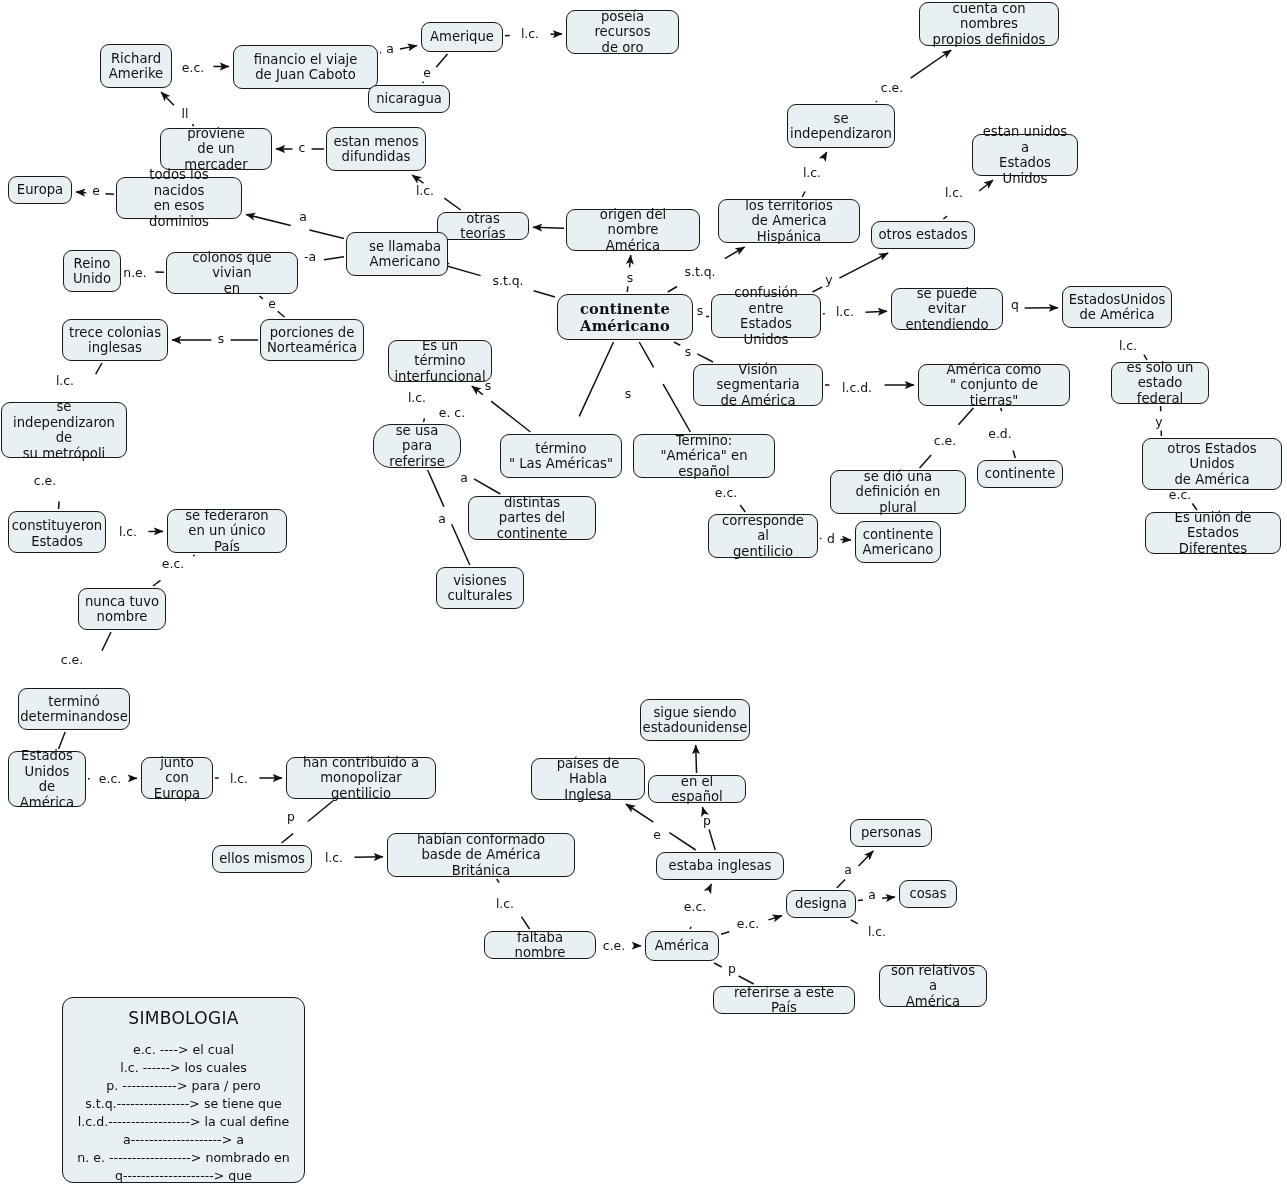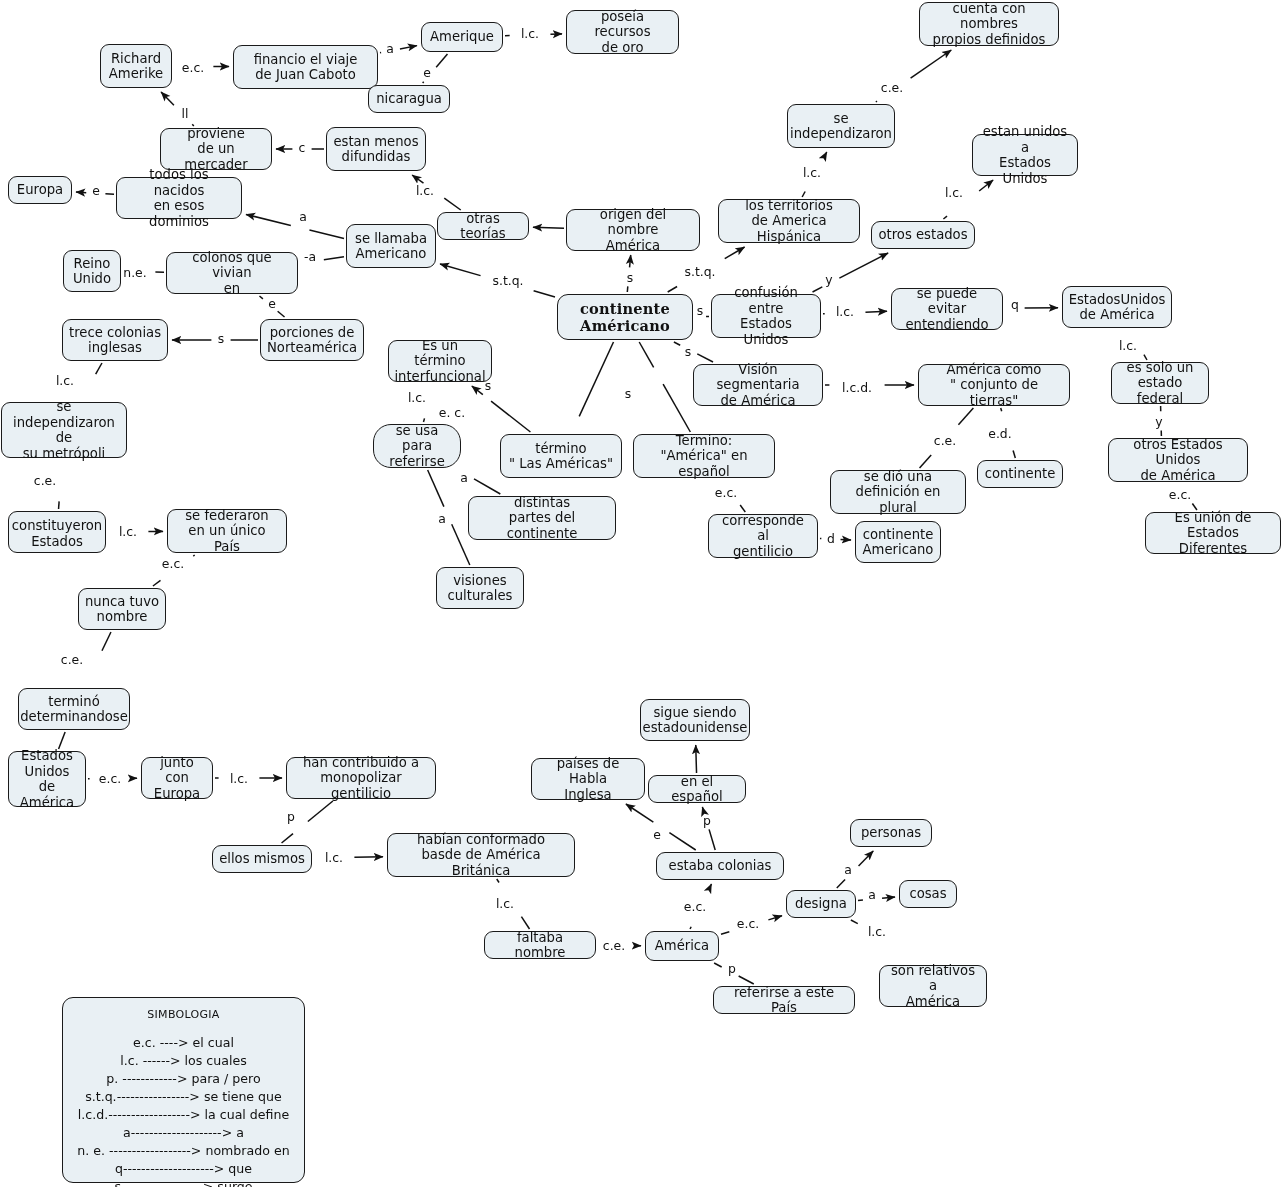--- a/index.html
+++ b/index.html
@@ -61,21 +61,21 @@
     position:absolute;
     box-sizing:border-box;
     background:#e9f0f4;
     border:1.4px solid #1a1a1a;
     border-radius:11px;
     z-index:2;
     padding:10px 8px 8px 8px;
   }
   .legend-title{
     text-align:center;
-    font-size:11px;
+    font-size:17px;
     color:#111;
     margin-bottom:14px;
     letter-spacing:0.3px;
   }
   .legend-rows{
     display:flex;
     flex-direction:column;
     align-items:center;
     gap:2px;
   }
@@ -221,41 +221,41 @@
 América</span></div>
       <div class="node" style="left: 718px; top: 199px; width: 142px; height: 44px;"><span>los territorios
 de America Hispánica</span></div>
       <div class="node" style="left: 787px; top: 104px; width: 108px; height: 44px;"><span>se
 independizaron</span></div>
       <div class="node" style="left: 919px; top: 2px; width: 140px; height: 44px;"><span>cuenta con nombres
 propios definidos</span></div>
       <div class="node" style="left: 972px; top: 134px; width: 106px; height: 42px;"><span>estan unidos a
 Estados Unidos</span></div>
       <div class="node" style="left: 871px; top: 221px; width: 104px; height: 28px;"><span>otros estados</span></div>
-      <div class="node" style="left: 346px; top: 224px; width: 90px; height: 44px;"><span>se llamaba
+      <div class="node" style="left: 346px; top: 232px; width: 102px; height: 44px; justify-content: flex-end;"><span>se llamaba
 Americano</span></div>
       <div class="node" style="left: 44px; top: 250px; width: 58px; height: 42px; margin-left: 19px;"><span>Reino
 Unido</span></div>
       <div class="node" style="left: 166px; top: 252px; width: 132px; height: 42px;"><span>colonos que vivian
 en</span></div>
       <div class="node" style="left: 62px; top: 319px; width: 106px; height: 42px;"><span>trece colonias
 inglesas</span></div>
       <div class="node" style="left: 260px; top: 319px; width: 104px; height: 42px;"><span>porciones de
 Norteamérica</span></div>
       <div class="node central" style="left: 557px; top: 294px; width: 136px; height: 46px;"><span>continente
 Américano</span></div>
       <div class="node" style="left: 711px; top: 294px; width: 110px; height: 44px;"><span>confusión entre
 Estados Unidos</span></div>
       <div class="node" style="left: 891px; top: 288px; width: 112px; height: 42px;"><span>se puede evitar
 entendiendo</span></div>
       <div class="node" style="left: 1062px; top: 286px; width: 110px; height: 42px;"><span>EstadosUnidos
 de América</span></div>
       <div class="node" style="left: 1111px; top: 362px; width: 98px; height: 42px;"><span>es solo un
 estado federal</span></div>
-      <div class="node" style="left: 1108px; top: 438px; width: 140px; height: 44px;"><span>otros Estados Unidos
+      <div class="node" style="left: 1142px; top: 438px; width: 140px; height: 52px;"><span>otros Estados Unidos
 de América</span></div>
       <div class="node" style="left: 1145px; top: 512px; width: 136px; height: 42px;"><span>Es unión de Estados
 Diferentes</span></div>
       <div class="node" style="left: 388px; top: 340px; width: 104px; height: 42px;"><span>Es un término
 interfuncional</span></div>
       <div class="node" style="left: 693px; top: 364px; width: 130px; height: 42px;"><span>Visión segmentaria
 de América</span></div>
       <div class="node" style="left: 918px; top: 364px; width: 152px; height: 42px;"><span>América como
 " conjunto de tierras"</span></div>
       <div class="node" style="left: 373px; top: 424px; width: 88px; height: 44px; border-radius: 18px;"><span>se usa para
@@ -263,21 +263,21 @@
       <div class="node" style="left: 500px; top: 434px; width: 122px; height: 44px;"><span>término
 " Las Américas"</span></div>
       <div class="node" style="left: 633px; top: 434px; width: 142px; height: 44px;"><span>Termino:
 "América" en español</span></div>
       <div class="node" style="left: 830px; top: 470px; width: 136px; height: 44px;"><span>se dió una
 definición en plural</span></div>
       <div class="node" style="left: 977px; top: 460px; width: 86px; height: 28px;"><span>continente</span></div>
       <div class="node" style="left: 1px; top: 402px; width: 126px; height: 56px;"><span>se
 independizaron de
 su metrópoli</span></div>
-      <div class="node" style="left: 468px; top: 496px; width: 148px; height: 44px;"><span>distintas
+      <div class="node" style="left: 468px; top: 496px; width: 128px; height: 44px;"><span>distintas
 partes del continente</span></div>
       <div class="node" style="left: 708px; top: 514px; width: 110px; height: 44px;"><span>corresponde al
 gentilicio</span></div>
       <div class="node" style="left: 855px; top: 521px; width: 86px; height: 42px;"><span>continente
 Americano</span></div>
       <div class="node" style="left: 8px; top: 511px; width: 98px; height: 42px; align-items: flex-end;"><span>constituyeron
 Estados</span></div>
       <div class="node" style="left: 167px; top: 509px; width: 120px; height: 44px;"><span>se federaron
 en un único País</span></div>
       <div class="node" style="left: 436px; top: 567px; width: 88px; height: 42px;"><span>visiones
@@ -295,21 +295,21 @@
 Europa</span></div>
       <div class="node" style="left: 286px; top: 757px; width: 150px; height: 42px;"><span>han contribuido a
 monopolizar gentilicio</span></div>
       <div class="node" style="left: 531px; top: 758px; width: 114px; height: 42px;"><span>países de Habla
 Inglesa</span></div>
       <div class="node" style="left: 648px; top: 775px; width: 98px; height: 28px;"><span>en el español</span></div>
       <div class="node" style="left: 850px; top: 819px; width: 82px; height: 28px;"><span>personas</span></div>
       <div class="node" style="left: 212px; top: 845px; width: 100px; height: 28px;"><span>ellos mismos</span></div>
       <div class="node" style="left: 387px; top: 833px; width: 188px; height: 44px;"><span>habían conformado
 basde de América Británica</span></div>
-      <div class="node" style="left: 656px; top: 852px; width: 128px; height: 28px;"><span>estaba colonias</span></div>
+      <div class="node" style="left: 656px; top: 852px; width: 128px; height: 28px;"><span>estaba inglesas</span></div>
       <div class="node" style="left: 786px; top: 890px; width: 70px; height: 28px;"><span>designa</span></div>
       <div class="node" style="left: 899px; top: 880px; width: 58px; height: 28px; justify-content: center;"><span>cosas</span></div>
       <div class="node" style="left: 484px; top: 931px; width: 112px; height: 28px;"><span>faltaba nombre</span></div>
       <div class="node" style="left: 645px; top: 931px; width: 74px; height: 30px;"><span>América</span></div>
       <div class="node" style="left: 879px; top: 965px; width: 108px; height: 42px;"><span>son relativos a
 América</span></div>
       <div class="node" style="left: 713px; top: 986px; width: 142px; height: 28px;"><span>referirse a este País</span></div>
     </div>
   <div id="label-layer">
       <div class="edge-label" style="left: 193px; top: 67px;">e.c.</div>

